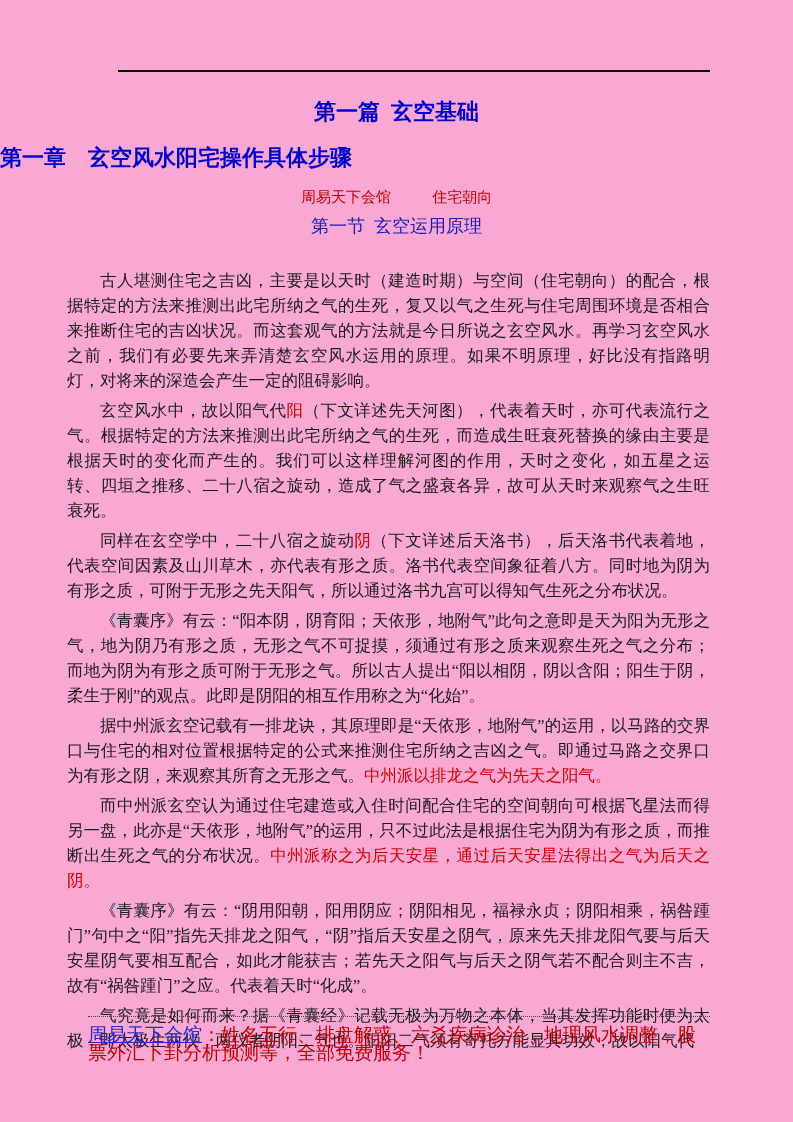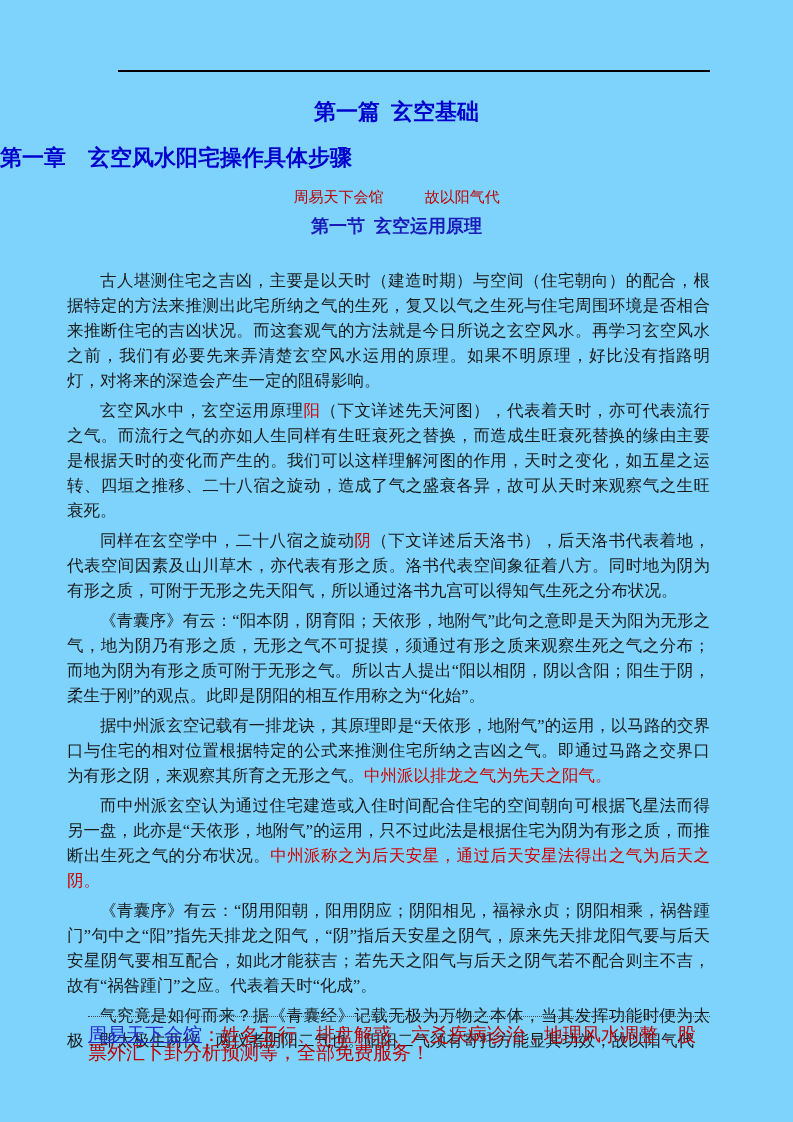--- a/index.html
+++ b/index.html
@@ -1,21 +1,21 @@
 <!DOCTYPE html>
 <html lang="zh"><head>
 <meta charset="utf-8">
 <style>
   html,body { margin:0; padding:0; background:#ffffff; }
   .page {
     position: relative;
     width: 793px;
     height: 1122px;
     margin: 0 auto;
-    background: #7dd3fc;
+    background: #f9a8d4;
     overflow: hidden;
     font-family: "Liberation Serif", "DejaVu Serif", serif;
   }
   .top-rule {
     margin: 70px 83px 0 118px;
     border-top: 2px solid #000000;
     height: 0;
   }
   .part-title {
     margin: 28px 0 0 0;
@@ -42,21 +42,20 @@
     line-height: 18px;
     color: #c00000;
   }
   .byline .byline-action { margin-left: 2.5em; }
   .section-title {
     margin: 10px 0 0 0;
     text-align: center;
     font-size: 18px;
     line-height: 20px;
     color: #1a1ab8;
-    font-weight: bold;
   }
   .body-content {
     margin: 32px 83px 0 67px;
     color: #1a1a1a;
   }
   .body-content p {
     margin: 0 0 5px 0;
     font-size: 16.5px;
     line-height: 25px;
     text-indent: 2em;
@@ -86,28 +85,28 @@
 <div class="page">
 
   <div class="top-rule"></div>
 
   <div class="part-title">第一篇 玄空基础</div>
 
   <div class="chapter-title">第一章　玄空风水阳宅操作具体步骤</div>
 
   <div class="byline">
     <span class="byline-org">周易天下会馆</span>
-    <span class="byline-action">故以阳气代</span>
+    <span class="byline-action">住宅朝向</span>
   </div>
 
   <div class="section-title">第一节 玄空运用原理</div>
 
   <div class="body-content">
       <p><span>古人堪测住宅之吉凶，主要是以天时（建造时期）与空间（住宅朝向）的配合，根据特定的方法来推测出此宅所纳之气的生死，复又以气之生死与住宅周围环境是否相合来推断住宅的吉凶状况。而这套观气的方法就是今日所说之玄空风水。再学习玄空风水之前，我们有必要先来弄清楚玄空风水运用的原理。如果不明原理，好比没有指路明灯，对将来的深造会产生一定的阻碍影响。</span></p>
-      <p><span>玄空风水中，玄空运用原理</span><span class="red">阳</span><span>（下文详述先天河图），代表着天时，亦可代表流行之气。而流行之气的亦如人生同样有生旺衰死之替换，而造成生旺衰死替换的缘由主要是根据天时的变化而产生的。我们可以这样理解河图的作用，天时之变化，如五星之运转、四垣之推移、二十八宿之旋动，造成了气之盛衰各异，故可从天时来观察气之生旺衰死。</span></p>
+      <p><span>玄空风水中，故以阳气代</span><span class="red">阳</span><span>（下文详述先天河图），代表着天时，亦可代表流行之气。根据特定的方法来推测出此宅所纳之气的生死，而造成生旺衰死替换的缘由主要是根据天时的变化而产生的。我们可以这样理解河图的作用，天时之变化，如五星之运转、四垣之推移、二十八宿之旋动，造成了气之盛衰各异，故可从天时来观察气之生旺衰死。</span></p>
       <p><span>同样在玄空学中，二十八宿之旋动</span><span class="red">阴</span><span>（下文详述后天洛书），后天洛书代表着地，代表空间因素及山川草木，亦代表有形之质。洛书代表空间象征着八方。同时地为阴为有形之质，可附于无形之先天阳气，所以通过洛书九宫可以得知气生死之分布状况。</span></p>
       <p><span>《青囊序》有云：“阳本阴，阴育阳；天依形，地附气”此句之意即是天为阳为无形之气，地为阴乃有形之质，无形之气不可捉摸，须通过有形之质来观察生死之气之分布；而地为阴为有形之质可附于无形之气。所以古人提出“阳以相阴，阴以含阳；阳生于阴，柔生于刚”的观点。此即是阴阳的相互作用称之为“化始”。</span></p>
       <p><span>据中州派玄空记载有一排龙诀，其原理即是“天依形，地附气”的运用，以马路的交界口与住宅的相对位置根据特定的公式来推测住宅所纳之吉凶之气。即通过马路之交界口为有形之阴，来观察其所育之无形之气。</span><span class="red">中州派以排龙之气为先天之阳气。</span></p>
       <p><span>而中州派玄空认为通过住宅建造或入住时间配合住宅的空间朝向可根据飞星法而得另一盘，此亦是“天依形，地附气”的运用，只不过此法是根据住宅为阴为有形之质，而推断出生死之气的分布状况。</span><span class="red">中州派称之为后天安星，通过后天安星法得出之气为后天之阴。</span></p>
       <p><span>《青囊序》有云：“阴用阳朝，阳用阴应；阴阳相见，福禄永贞；阴阳相乘，祸咎踵门”句中之“阳”指先天排龙之阳气，“阴”指后天安星之阴气，原来先天排龙阳气要与后天安星阴气要相互配合，如此才能获吉；若先天之阳气与后天之阴气若不配合则主不吉，故有“祸咎踵门”之应。代表着天时“化成”。</span></p>
       <p><span>气究竟是如何而来？据《青囊经》记载无极为万物之本体，当其发挥功能时便为太极，即太极生两仪，两仪者阴阳二气也。阳阳二气须有寄托方能显其功效，故以阳气代</span></p>
     </div>
 
   <div class="footer">
     <span class="footer-link">周易天下会馆</span><span class="footer-rest">：姓名五行、排盘解惑、六爻疾病诊治，地理风水调整，股票外汇卜卦分析预测等，全部免费服务！</span>

